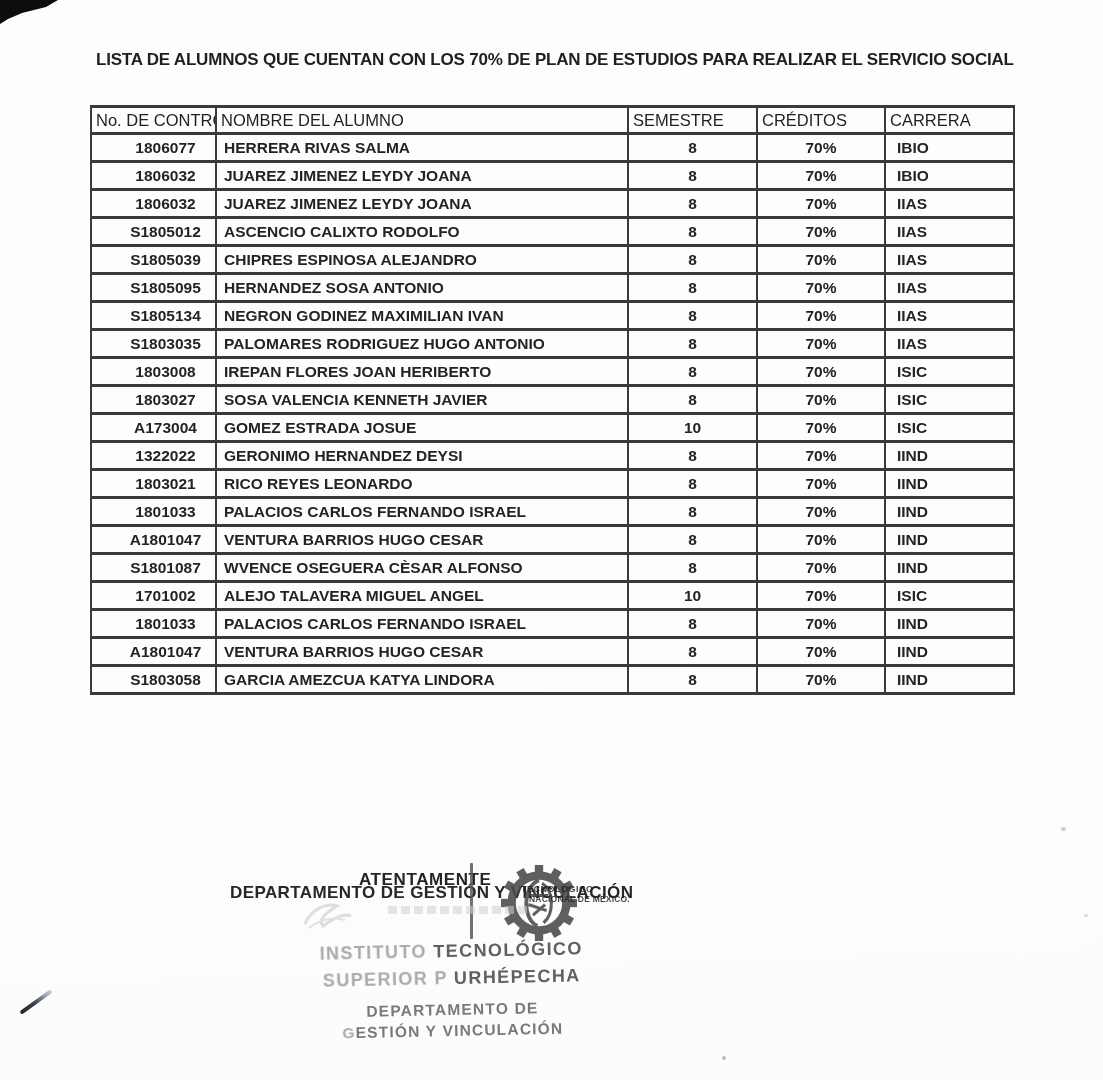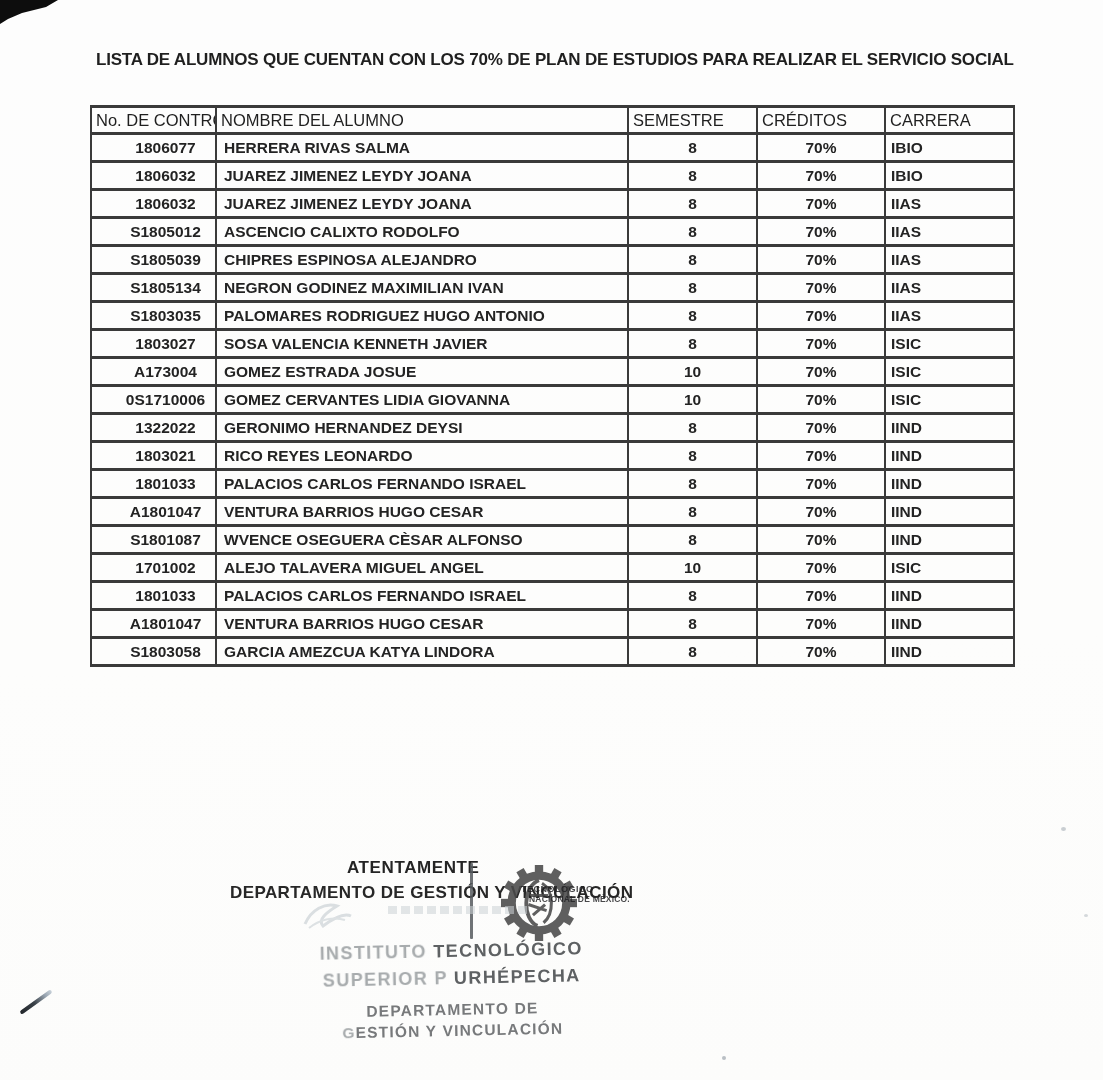--- a/index.html
+++ b/index.html
@@ -47,25 +47,25 @@
   }
   .c-control{width:125px;}
   .c-nombre{width:412px;}
   .c-sem{width:129px;}
   .c-cred{width:128px;}
   .c-carr{width:129px;}
   td.cell-control{text-align:center;padding-left:28px;}
   td.cell-nombre{text-align:left;padding-left:7px;}
   td.cell-semestre{text-align:center;}
   td.cell-creditos{text-align:center;margin-left:8px;}
-  td.cell-carrera{text-align:left;padding-left:5px;}
+  td.cell-carrera{text-align:left;padding-left:11px;}
 
   
   .atentamente{
-    position:absolute;left:343px;top:854px;margin:4px;
+    position:absolute;left:343px;top:854px;margin:16px;
     font-size:17px;font-weight:bold;color:#242424;letter-spacing:0.6px;
   }
   .dept-line{
     position:absolute;left:230px;top:883px;margin:0;
     font-size:17px;font-weight:bold;color:#272727;letter-spacing:0.4px;white-space:nowrap;text-align:right;
   }
   .stamp-vline{
     position:absolute;left:470px;top:863px;width:3px;height:76px;
     background:#565a5e;opacity:.85;border-radius:1px;
   }
@@ -153,50 +153,57 @@
             <td class="cell-carrera">IIAS</td>
           </tr>
           <tr>
             <td class="cell-control">S1805039</td>
             <td class="cell-nombre">CHIPRES ESPINOSA ALEJANDRO</td>
             <td class="cell-semestre">8</td>
             <td class="cell-creditos">70%</td>
             <td class="cell-carrera">IIAS</td>
           </tr>
           <tr>
+            <td class="cell-control">S1805095</td>
+            <td class="cell-nombre">HERNANDEZ SOSA ANTONIO</td>
+            <td class="cell-semestre">8</td>
+            <td class="cell-creditos">70%</td>
+            <td class="cell-carrera">IIAS</td>
+          </tr>
+          <tr>
             <td class="cell-control">S1805134</td>
             <td class="cell-nombre">NEGRON GODINEZ MAXIMILIAN IVAN</td>
             <td class="cell-semestre">8</td>
             <td class="cell-creditos">70%</td>
             <td class="cell-carrera">IIAS</td>
           </tr>
           <tr>
             <td class="cell-control">S1803035</td>
             <td class="cell-nombre">PALOMARES RODRIGUEZ HUGO ANTONIO</td>
             <td class="cell-semestre">8</td>
             <td class="cell-creditos">70%</td>
             <td class="cell-carrera">IIAS</td>
           </tr>
           <tr>
+            <td class="cell-control">1803008</td>
+            <td class="cell-nombre">IREPAN FLORES JOAN HERIBERTO</td>
+            <td class="cell-semestre">8</td>
+            <td class="cell-creditos">70%</td>
+            <td class="cell-carrera">ISIC</td>
+          </tr>
+          <tr>
             <td class="cell-control">1803027</td>
             <td class="cell-nombre">SOSA VALENCIA KENNETH JAVIER</td>
             <td class="cell-semestre">8</td>
             <td class="cell-creditos">70%</td>
             <td class="cell-carrera">ISIC</td>
           </tr>
           <tr>
             <td class="cell-control">A173004</td>
             <td class="cell-nombre">GOMEZ ESTRADA JOSUE</td>
-            <td class="cell-semestre">10</td>
-            <td class="cell-creditos">70%</td>
-            <td class="cell-carrera">ISIC</td>
-          </tr>
-          <tr>
-            <td class="cell-control">0S1710006</td>
-            <td class="cell-nombre">GOMEZ CERVANTES LIDIA GIOVANNA</td>
             <td class="cell-semestre">10</td>
             <td class="cell-creditos">70%</td>
             <td class="cell-carrera">ISIC</td>
           </tr>
           <tr>
             <td class="cell-control">1322022</td>
             <td class="cell-nombre">GERONIMO HERNANDEZ DEYSI</td>
             <td class="cell-semestre">8</td>
             <td class="cell-creditos">70%</td>
             <td class="cell-carrera">IIND</td>

